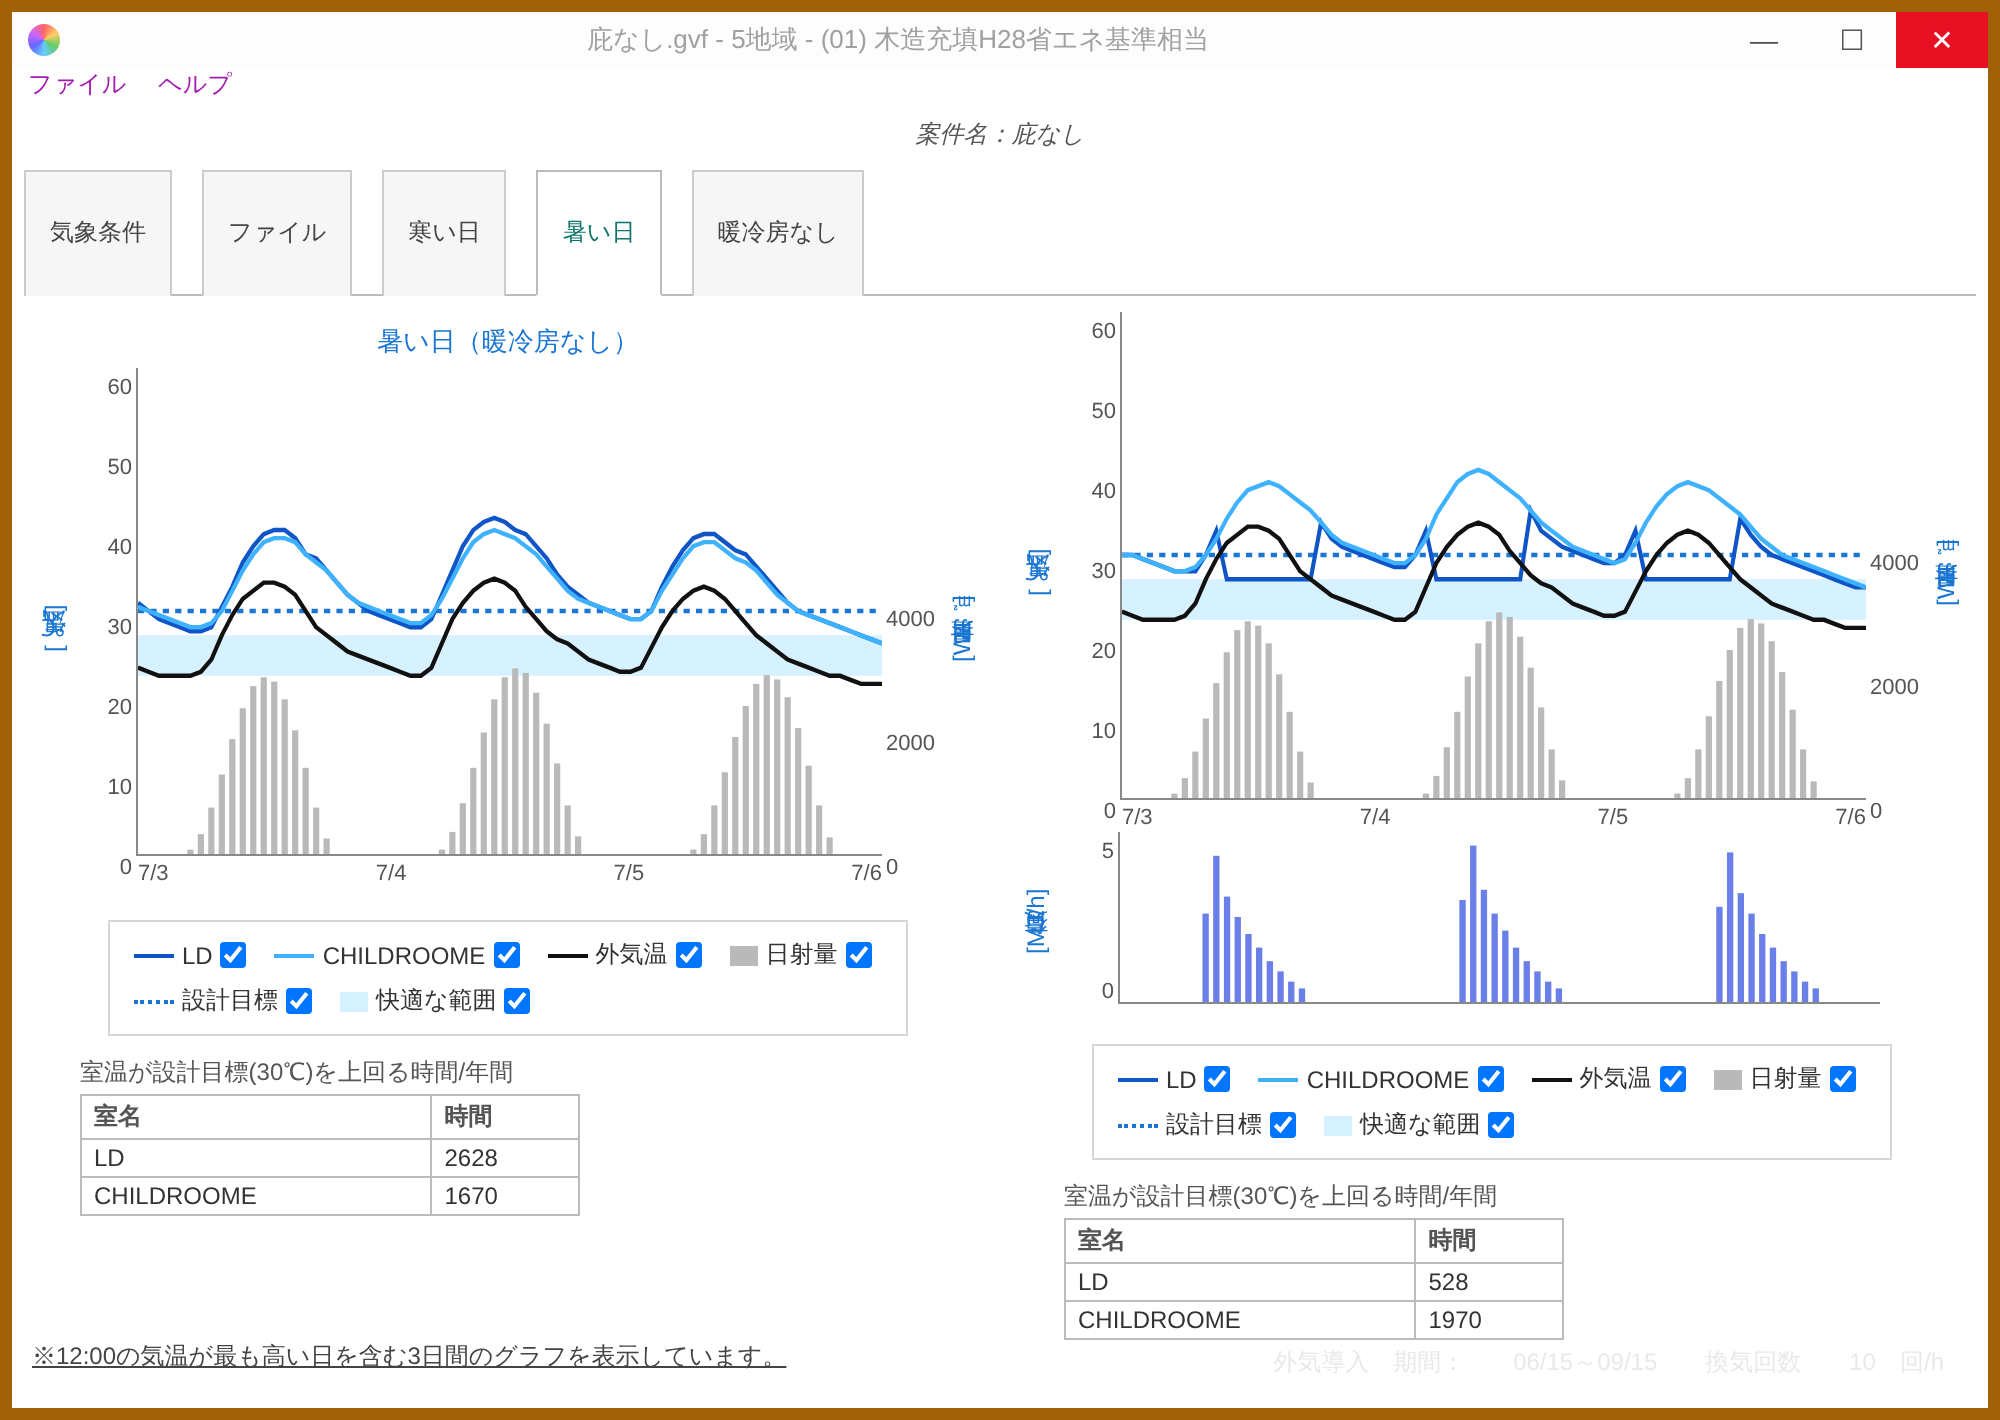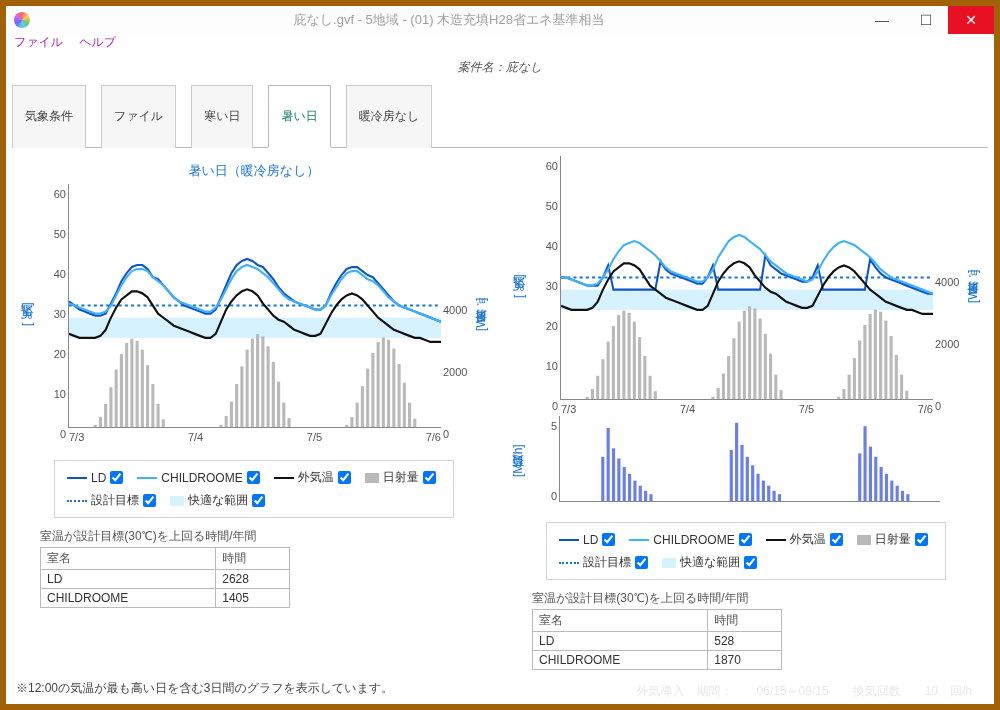--- a/index.html
+++ b/index.html
@@ -40,23 +40,23 @@
 
   .legend { margin: 16px auto 10px; border:1px solid #d5d5d5; padding:8px 12px; display:flex; flex-wrap:wrap; row-gap:6px; column-gap:14px; width: 400px; font-size:12px;}
   .legend .item { display:flex; align-items:center; gap:4px;}
   .swatch-line { width:20px; height:2px; }
   .swatch-dash { width:20px; height:0; border-top:2px dotted #1a76d2;}
   .swatch-block { width:14px; height:10px;}
 
   .summary-title { color:#555; margin:8px 0 2px 24px;}
   table.summary { border-collapse:collapse; margin-left:24px; font-size:12px; color:#333; min-width:250px;}
   table.summary th, table.summary td { border:1px solid #bbb; padding:2px 6px; text-align:left;}
-  table.summary th { font-weight:normal; color:#555;margin-left:28px;}
-
-  .footnote { margin-top:10px; color:#444; font-size:12px;}
+  table.summary th { font-weight:bold; color:#555;margin-left:28px;}
+
+  .footnote { margin-top:0; color:#444; font-size:12px;text-decoration:underline;}
   .faded { color:#e9e9e9; text-align:right; margin-top:-14px; padding-right:12px;}
 </style>
 </head>
 <body>
 
 <div class="window">
   <div class="titlebar">
     <div class="icon"></div>
     <div class="title">庇なし.gvf - 5地域 - (01) 木造充填H28省エネ基準相当</div>
     <div class="wbtn">—</div>
@@ -201,21 +201,21 @@
                 <tr>
                   <th>室名</th>
                   <th>時間</th>
                 </tr>
             <tr>
                   <td>LD</td>
                   <td>2628</td>
                 </tr>
             <tr>
                   <td>CHILDROOME</td>
-                  <td>1405</td>
+                  <td>1670</td>
                 </tr>
           </tbody>
             </table>
         </div>
 
         <div class="chart-col">
           <div class="chart-area">
             <div class="ylabel">気温[℃]</div>
             <div class="axis-left">
               <span>60</span>
@@ -374,21 +374,21 @@
                 <tr>
                   <th>室名</th>
                   <th>時間</th>
                 </tr>
             <tr>
                   <td>LD</td>
                   <td>528</td>
                 </tr>
             <tr>
                   <td>CHILDROOME</td>
-                  <td>1870</td>
+                  <td>1970</td>
                 </tr>
           </tbody>
             </table>
         </div>
       </div>
 
       <div class="footnote">※12:00の気温が最も高い日を含む3日間のグラフを表示しています。</div>
       <div class="faded">外気導入　期間：　　06/15～09/15　　換気回数　　10　回/h</div>
     </div>
   </div>

